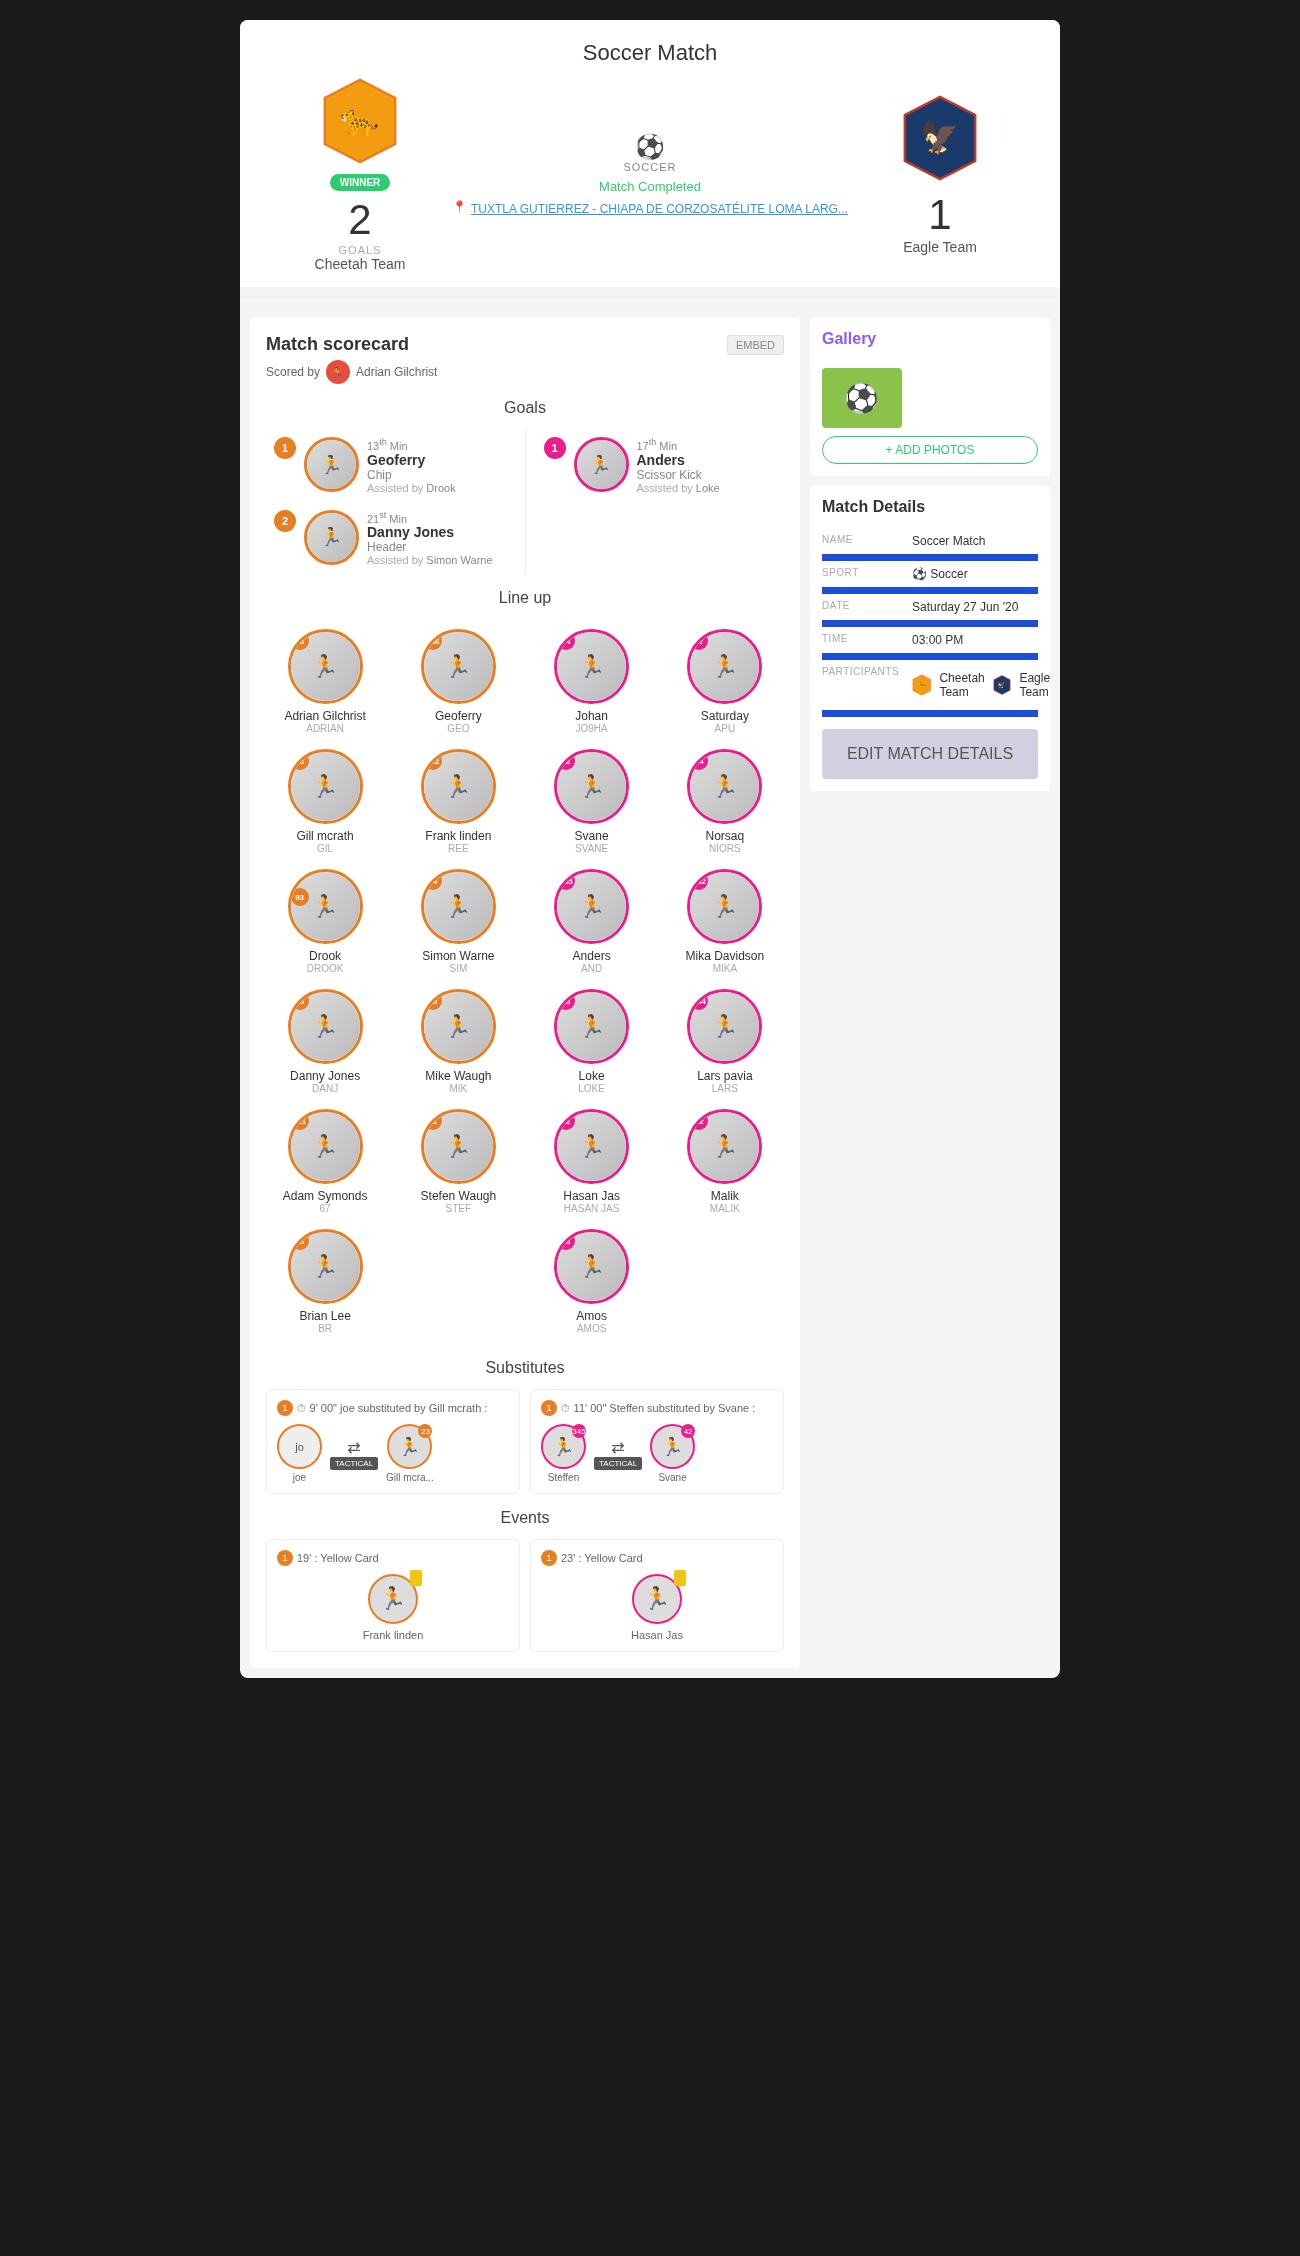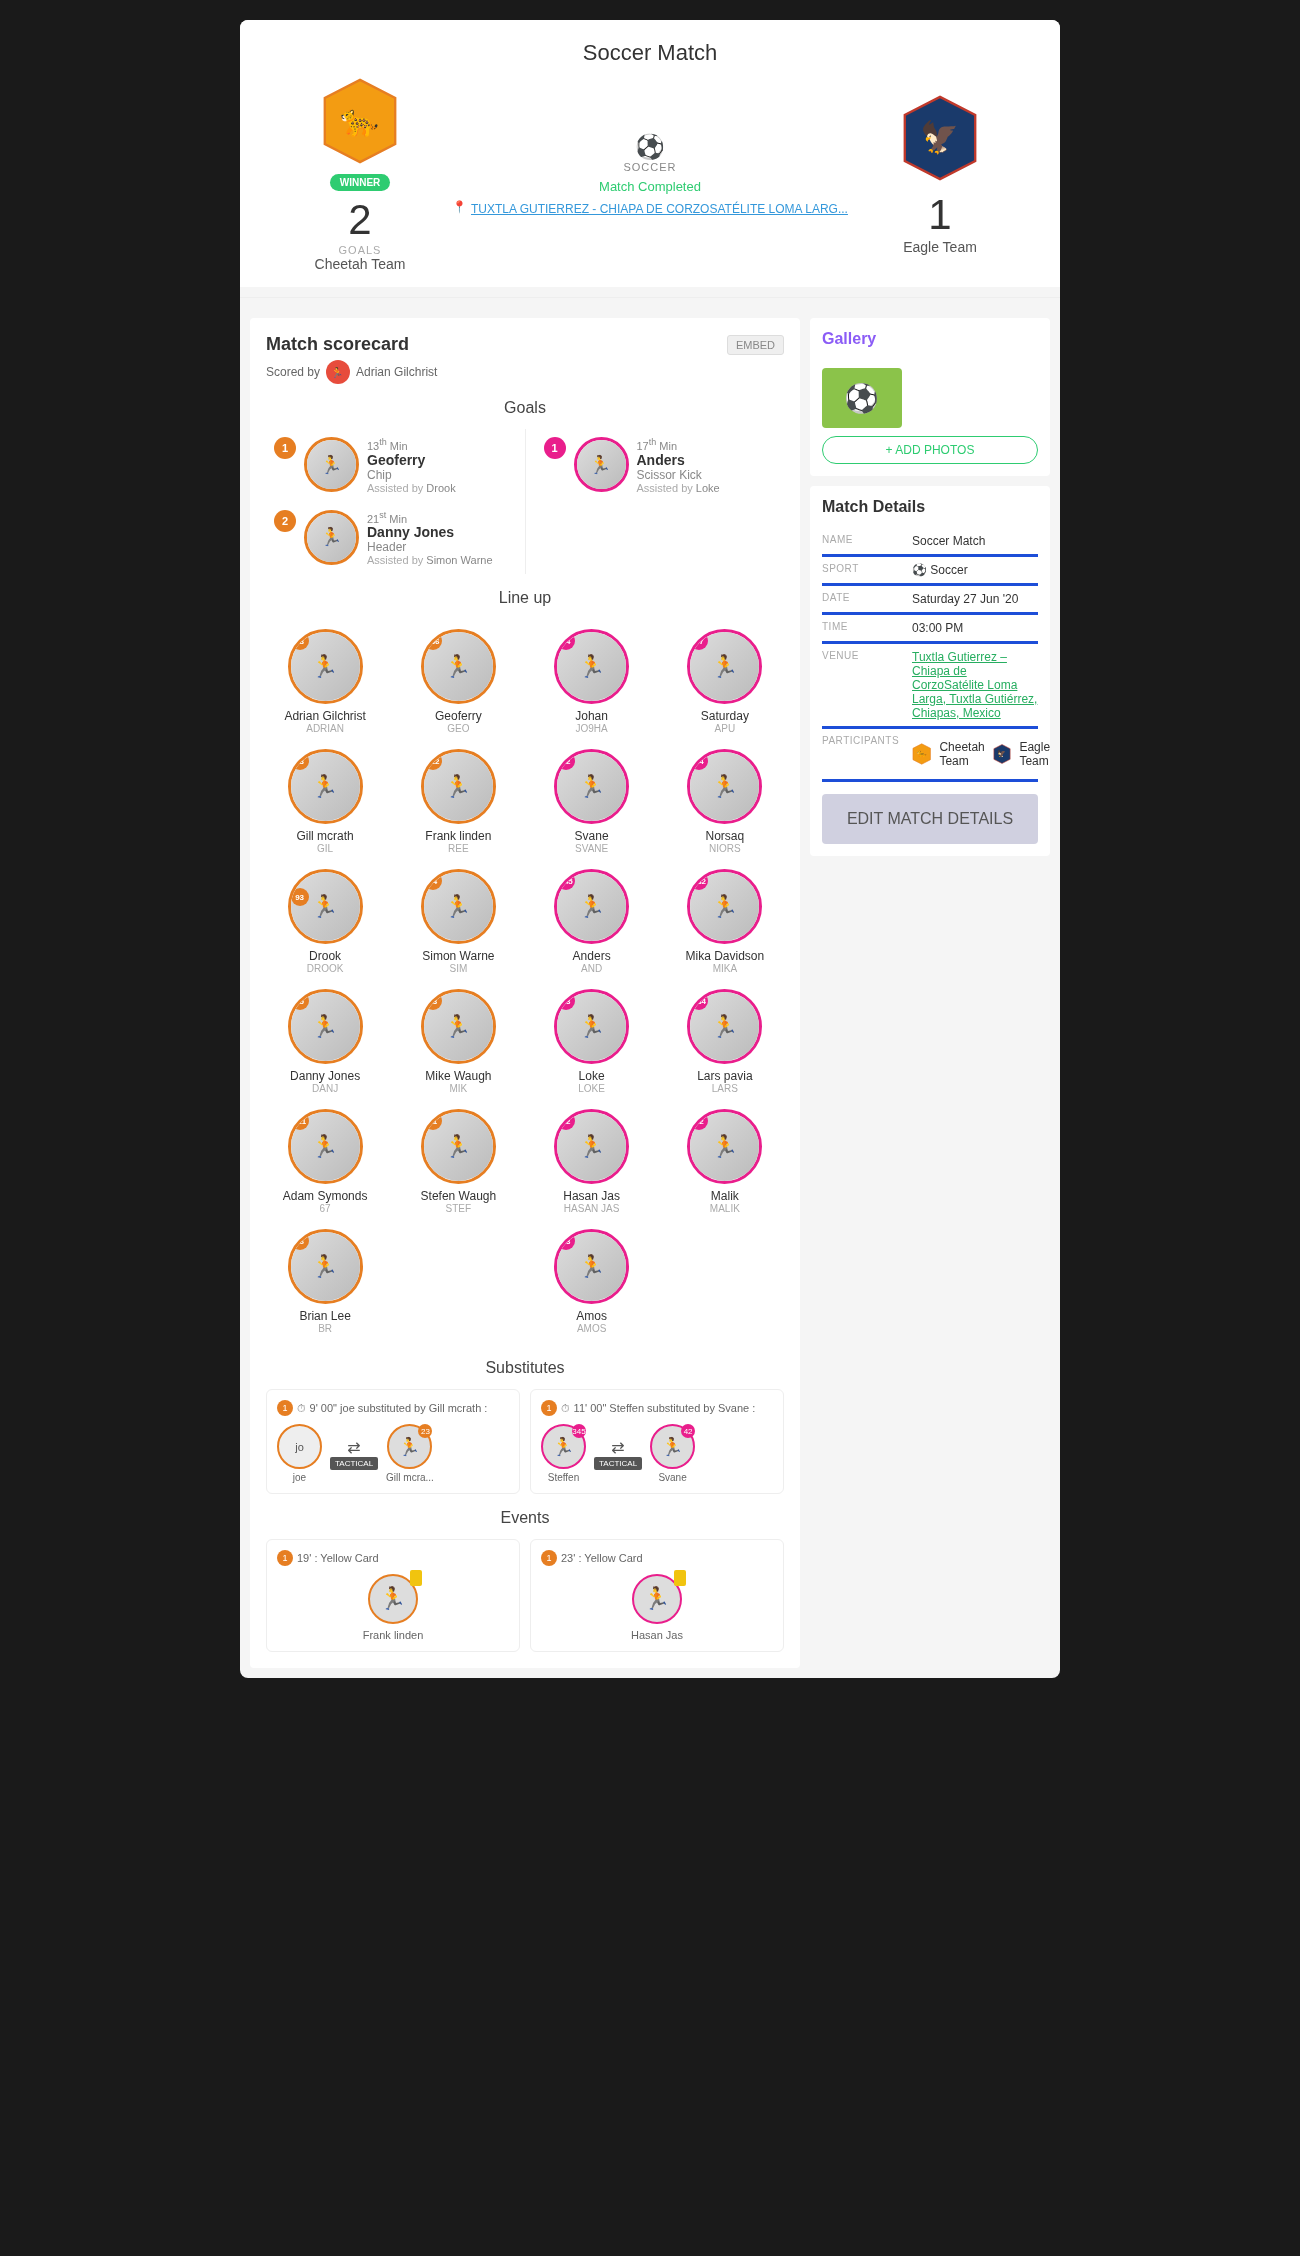--- a/index.html
+++ b/index.html
@@ -49,21 +49,21 @@
     .sub-player { display: flex; flex-direction: column; align-items: center; font-size: 10px; color: #666; }
     .tactical-badge { background: #555; color: white; font-size: 8px; padding: 2px 5px; border-radius: 2px; }
 
     
     .gallery-section { background: white; border-radius: 4px; padding: 12px; margin-bottom: 10px; }
     .gallery-title { font-size: 16px; font-weight: 600; color: #8b5cf6; margin-bottom: 20px; }
     .add-photos-btn { display: flex; align-items: center; gap: 5px; background: white; border: 1px solid #2ecc71; color: #2ecc71; padding: 6px 14px; border-radius: 20px; font-size: 12px; cursor: pointer; width: 100%; justify-content: center; }
 
     .match-details { background: white; border-radius: 4px; padding: 12px; }
     .details-title { font-size: 16px; font-weight: 600; color: #333; margin-bottom: 12px; }
-    .detail-row { display: flex; padding: 6px 0; border-bottom: 3px solid #1d4ed8; font-size: 12px; }
+    .detail-row { display: flex; padding: 6px 0; border-bottom: 7px solid #1d4ed8; font-size: 12px; }
     .detail-label { width: 90px; color: #aaa; font-size: 10px; text-transform: uppercase; letter-spacing: 0.5px; flex-shrink: 0; }
     .detail-value { color: #333; font-weight: 500; }
     .detail-value.green { color: #27ae60; text-decoration: underline; }
     .participant-row { display: flex; align-items: center; gap: 8px; padding: 5px 0; font-size: 12px; color: #333; }
     .edit-btn { width: 100%; background: #d0d0e0; color: #555; border: none; padding: 16px; border-radius: 4px; font-size: 16px; cursor: pointer; margin-top: 12px; }
 
     
     .avatar-placeholder { width: 100%; height: 100%; background: linear-gradient(135deg, #ddd, #bbb); display: flex; align-items: center; justify-content: center; font-size: 18px; color: #888; }
 
     .divider { border: none; border-top: 1px solid #eee; margin: 10px 0; }
@@ -471,24 +471,20 @@
           <span class="detail-label">SPORT</span>
           <span class="detail-value">⚽ Soccer</span>
         </div>
         <div class="detail-row">
           <span class="detail-label">DATE</span>
           <span class="detail-value">Saturday 27 Jun '20</span>
         </div>
         <div class="detail-row">
           <span class="detail-label">TIME</span>
           <span class="detail-value">03:00 PM</span>
-        </div>
-        <div class="detail-row">
-          <span class="detail-label">VENUE</span>
-          <span class="detail-value green">Tuxtla Gutierrez – Chiapa de CorzoSatélite Loma Larga, Tuxtla Gutiérrez, Chiapas, Mexico</span>
         </div>
         <div class="detail-row" style="flex-direction:row;">
           <span class="detail-label" style="margin-bottom:6px;">PARTICIPANTS</span>
           <div class="participant-row">
             <svg width="28" height="28" viewBox="0 0 100 115">
               <polygon points="50,5 95,28 95,87 50,110 5,87 5,28" fill="#f39c12" stroke="#e67e22" stroke-width="3"></polygon>
               <text x="50" y="70" text-anchor="middle" font-size="40">🐆</text>
             </svg>
             <span>Cheetah Team</span>
           </div>

